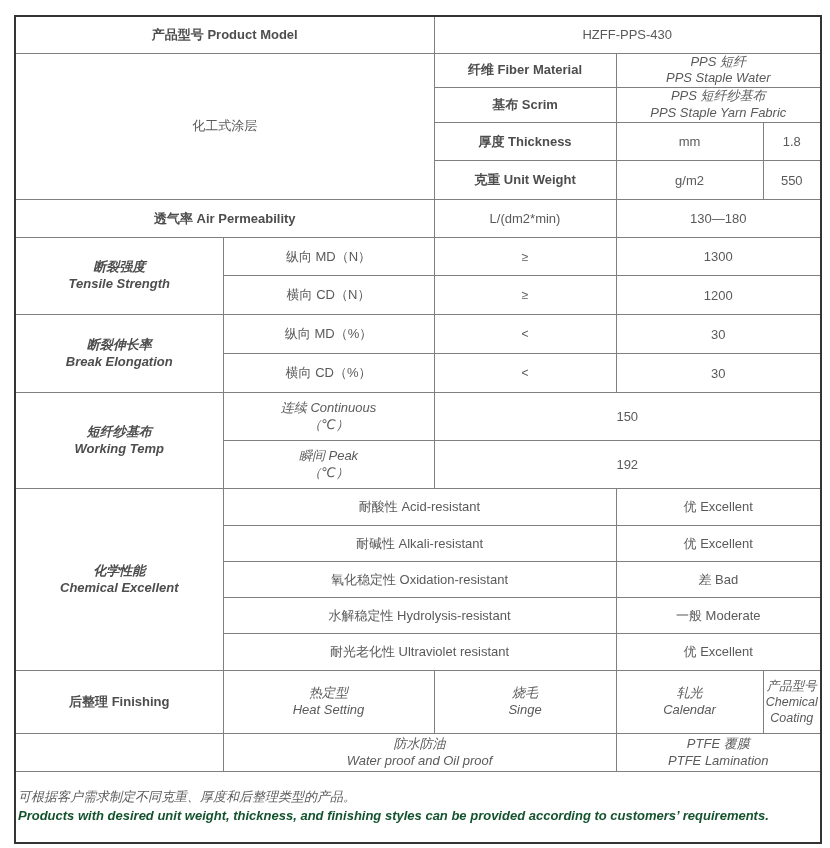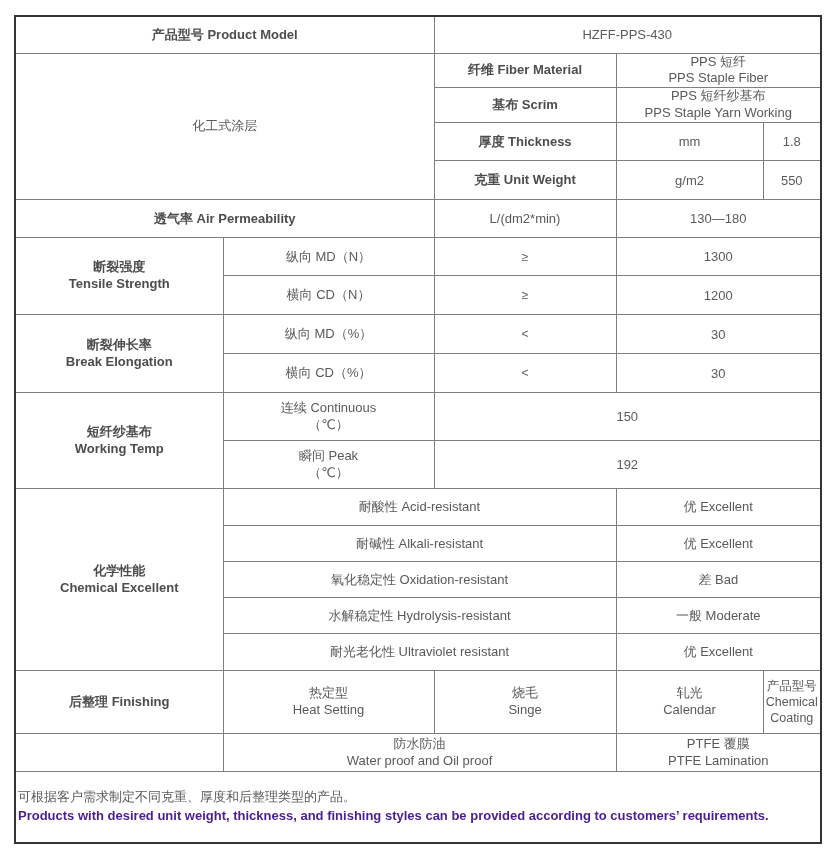--- a/index.html
+++ b/index.html
@@ -25,34 +25,34 @@
   td {
     border: 1px solid #7f7f7f;
     text-align: center;
     vertical-align: middle;
     font-size: 13px;
     padding: 0 3px;
     box-sizing: border-box;
     overflow: hidden;
   }
   td.b { font-weight: bold; color: #4d4d4d; }
-  .ln { display: block; line-height: 1.3; }
+  .ln { display: block; line-height: 1.3; font-style: italic; }
   td.op { font-size: 12px; }
   td.coating {
     padding: 1px 1px;
     word-break: break-all;
     line-height: 1.22;
     font-size: 12.5px;
   }
   td.footer {
     text-align: left;
     padding: 6px 4px 6px 2px;
   }
   td.footer .ln { line-height: 1.45; }
-  td.footer .en { font-weight: bold; color: #4c1d95; }
+  td.footer .en { font-weight: bold; color: #14532d; }
 </style>
 </head>
 <body>
 
 <div class="sheet">
   <table class="spec">
     <colgroup>
       <col style="width:208px">
         <col style="width:211px">
         <col style="width:182px">
@@ -64,29 +64,29 @@
         <tr style="height:37px">
       <td class="b" colspan="2">产品型号 Product Model</td>
       <td colspan="3">HZFF-PPS-430</td>
     </tr>
 
     <tr style="height:34px">
       <td rowspan="4" colspan="2">化工式涂层</td>
       <td class="b">纤维 Fiber Material</td>
       <td colspan="2">
         <span class="ln">PPS 短纤</span>
-        <span class="ln">PPS Staple Fiber</span>
+        <span class="ln">PPS Staple Water</span>
       </td>
     </tr>
 
     <tr style="height:33px">
       <td class="b">基布 Scrim</td>
       <td colspan="2">
         <span class="ln">PPS 短纤纱基布</span>
-        <span class="ln">PPS Staple Yarn Working</span>
+        <span class="ln">PPS Staple Yarn Fabric</span>
       </td>
     </tr>
 
     <tr style="height:38px">
       <td class="b">厚度 Thickness</td>
       <td>mm</td>
       <td>1.8</td>
     </tr>
 
     <tr style="height:39px">

